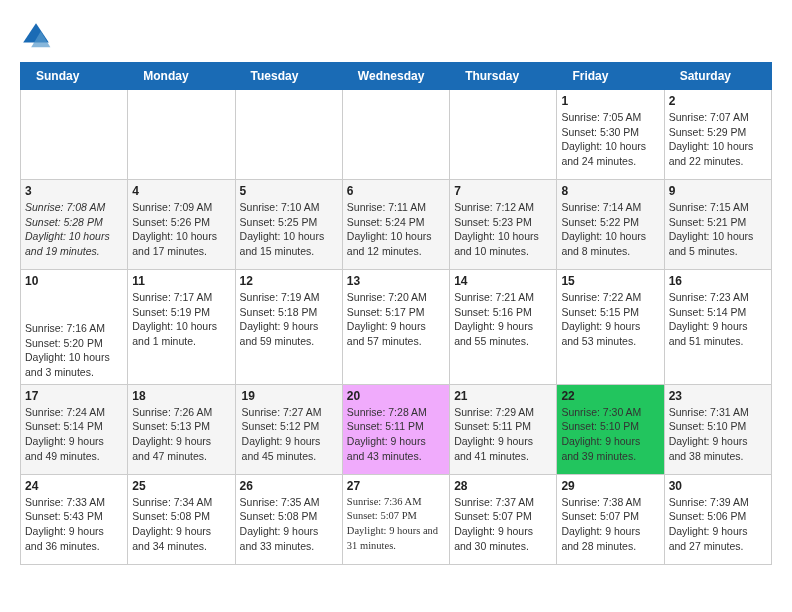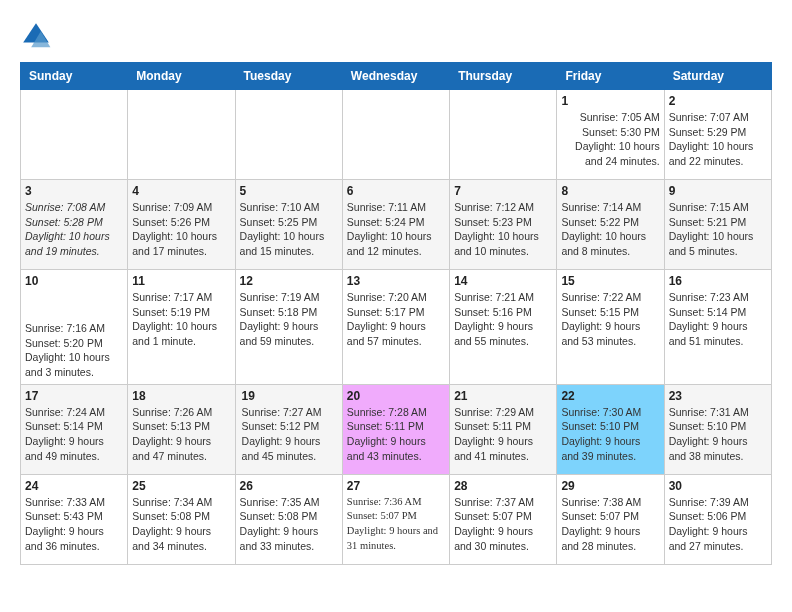--- a/index.html
+++ b/index.html
@@ -45,21 +45,21 @@
       color: #444;
     }
     .calendar {
       width: 100%;
       border-collapse: collapse;
       font-size: 11px;
     }
     .calendar th {
       background-color: #1a6bb5;
       color: #fff;
-      padding: 6px 8px;
+      padding: 6px 15px;
       text-align: left;
       font-size: 12px;
       font-weight: bold;
       border: 1px solid #1a6bb5;
     }
     .calendar td {
       border: 1px solid #ccc;
       vertical-align: top;
       padding: 4px;
       width: calc(100% / 7);
@@ -118,21 +118,21 @@
   </thead>
   <tbody id="calendar-body">
   <tr>
         <td class="empty-cell"></td>
         <td class="empty-cell"></td>
         <td class="empty-cell"></td>
         <td class="empty-cell"></td>
         <td class="empty-cell"></td>
         <td>
           <div class="day-number">1</div>
-          <div class="day-info" style="white-space: pre-line; text-align: right;">Sunrise: 7:05 AM
+          <div class="day-info" style="white-space: pre-line;">Sunrise: 7:05 AM
 Sunset: 5:30 PM
 Daylight: 10 hours and 24 minutes.</div>
         </td>
         <td>
           <div class="day-number">2</div>
           <div class="day-info" style="white-space: pre-line;">Sunrise: 7:07 AM
 Sunset: 5:29 PM
 Daylight: 10 hours and 22 minutes.</div>
         </td>
       </tr>
@@ -248,21 +248,21 @@
           <div class="day-info" style="white-space: pre-line;">Sunrise: 7:28 AM
 Sunset: 5:11 PM
 Daylight: 9 hours and 43 minutes.</div>
         </td>
         <td style="background: rgb(245, 245, 245);">
           <div class="day-number">21</div>
           <div class="day-info" style="white-space: pre-line;">Sunrise: 7:29 AM
 Sunset: 5:11 PM
 Daylight: 9 hours and 41 minutes.</div>
         </td>
-        <td style="background: #7dd3fc;">
+        <td style="background: #22c55e;">
           <div class="day-number">22</div>
           <div class="day-info" style="white-space: pre-line;">Sunrise: 7:30 AM
 Sunset: 5:10 PM
 Daylight: 9 hours and 39 minutes.</div>
         </td>
         <td style="background: rgb(245, 245, 245);">
           <div class="day-number">23</div>
           <div class="day-info" style="white-space: pre-line;">Sunrise: 7:31 AM
 Sunset: 5:10 PM
 Daylight: 9 hours and 38 minutes.</div>

